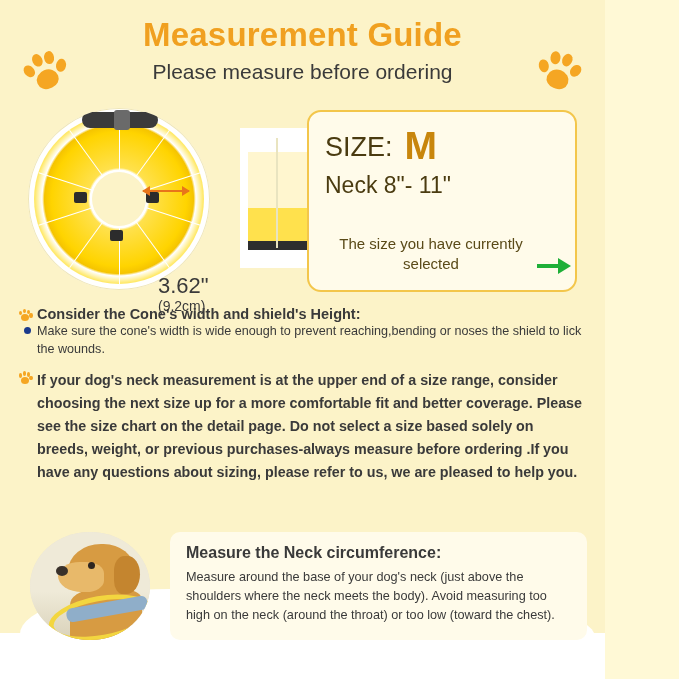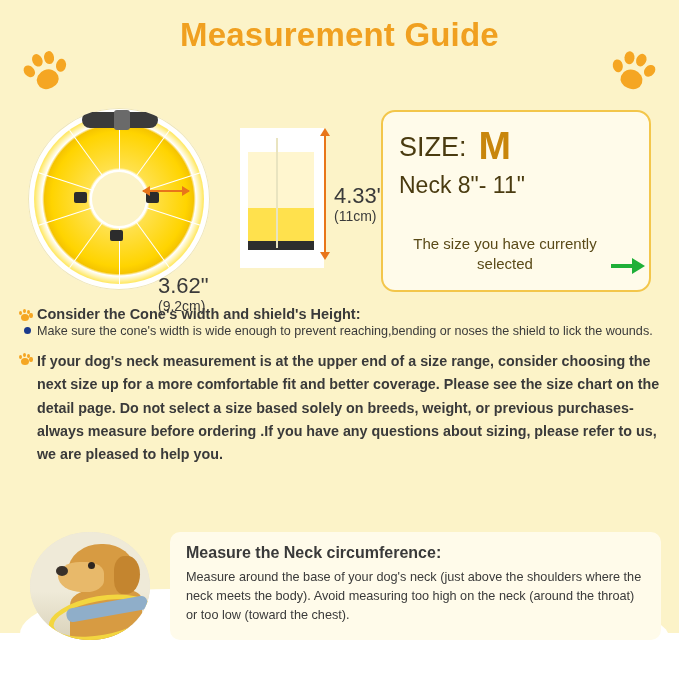--- a/index.html
+++ b/index.html
@@ -8,21 +8,21 @@
   }
   body {
     width: 679px;
     height: 679px;
     font-family: "Liberation Sans", sans-serif;
     background: #FFF9D6;
     overflow: hidden;
   }
   .page {
     position: relative;
-    width: 679px;
+    width: 605px;
     height: 679px;
     background: #FCF3C8;
     box-sizing: border-box;
     overflow: hidden;
   }
   
   .cloud-band {
     position: absolute;
     left: 0; right: 0; bottom: 0;
     height: 46px;
@@ -479,20 +479,21 @@
   <div class="paw paw-right">
     <div class="pad"></div>
     <div class="toe t1"></div>
       <div class="toe t2"></div>
     <div class="toe t3"></div>
       <div class="toe t4"></div>
   </div>
 
   <div class="header">
     <div class="title">Measurement Guide</div>
+    <div class="subtitle">Please measure before ordering</div>
   </div>
 
   <div class="media-row">
 
     <div class="cone-photo">
       <div class="lemon-outer"></div>
       <div class="lemon-wedges">
         <div class="wedge" style="transform: rotate(0deg)"></div>
         <div class="wedge" style="transform: rotate(36deg)"></div>
         <div class="wedge" style="transform: rotate(72deg)"></div>

